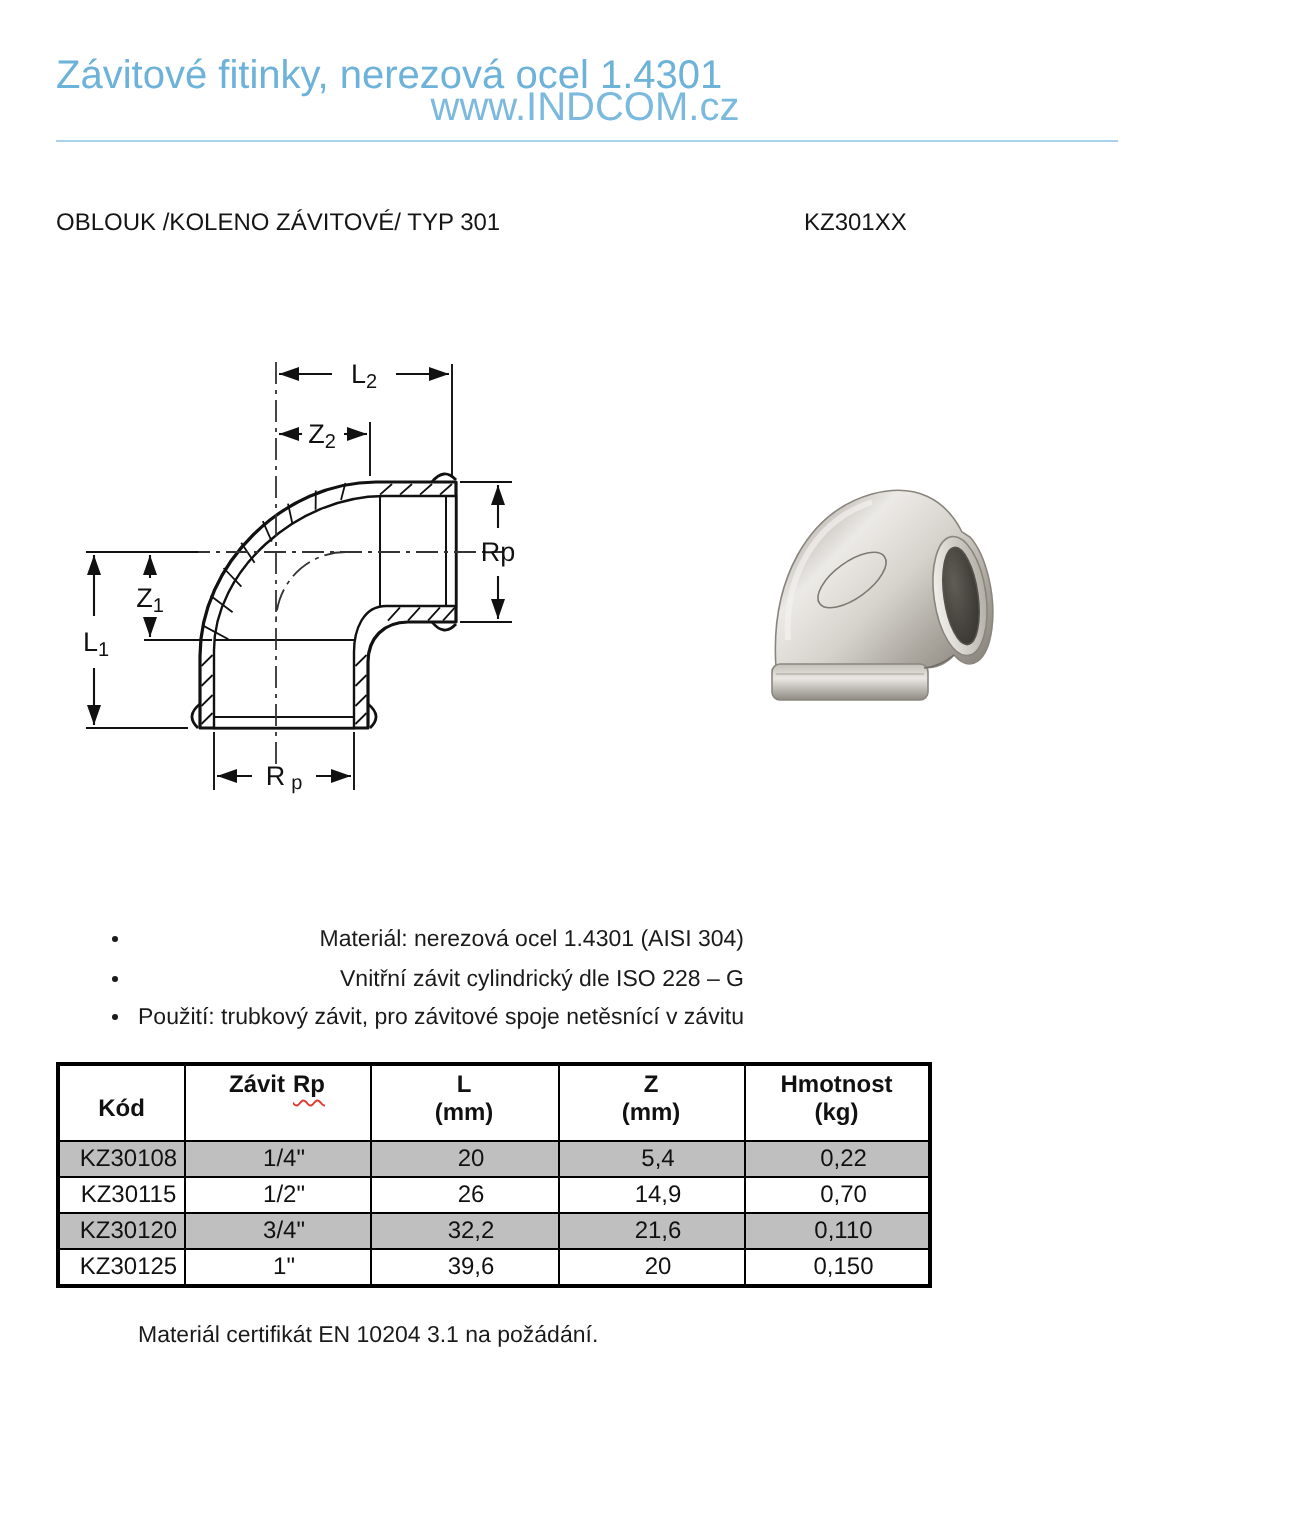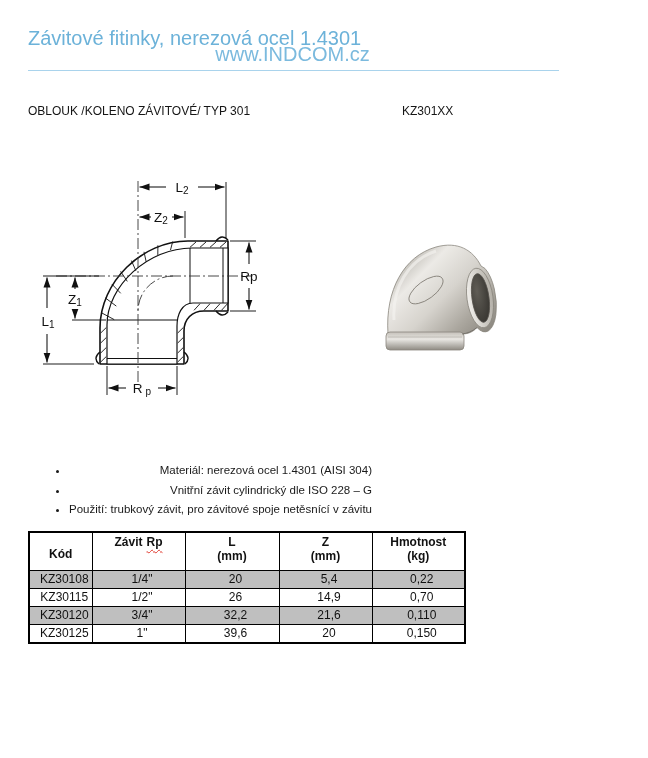--- a/index.html
+++ b/index.html
@@ -173,14 +173,15 @@
         <tr>
           <td>KZ30125</td>
           <td>1"</td>
           <td>39,6</td>
           <td>20</td>
           <td>0,150</td>
         </tr>
       </tbody>
   </table>
 
+  <div class="abs footer">Materiál certifikát EN 10204 3.1 na požádání.</div>
 
 </div>
 
 </body></html>

